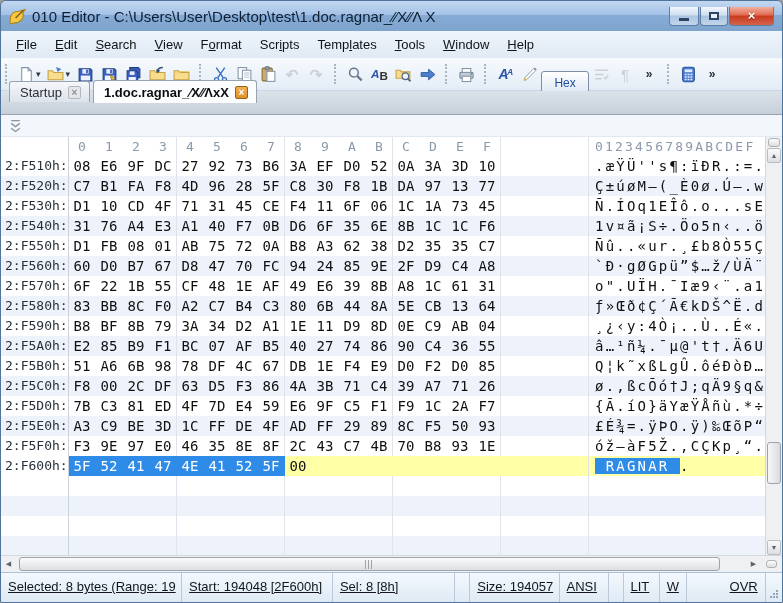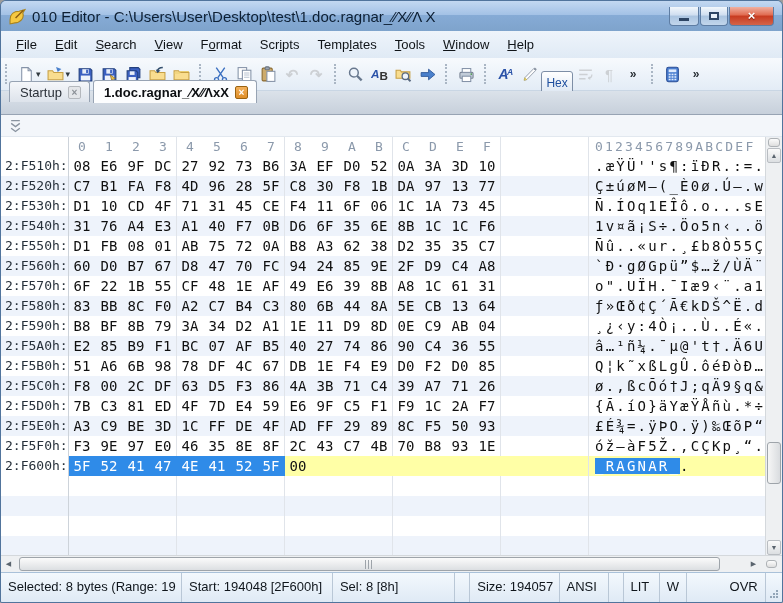--- a/index.html
+++ b/index.html
@@ -37,21 +37,21 @@
   
   .toolbar { height:33px; background:linear-gradient(#f7fafd,#e3ecf6); display:flex;
              align-items:center; padding:0 2px; border-bottom:1px solid #c9d6e4; flex:0 0 auto; }
   .tgroup { display:flex; align-items:center; height:28px; padding-right:4px; }
   .ghandle { width:5px; height:20px; border-left:2px dotted #aab6c4; margin:0 4px 0 2px; }
   .tbtn { width:24px; height:24px; display:flex; align-items:center; justify-content:center;
           border-radius:3px; }
   .tbtn svg { width:17px; height:17px; }
   .tbtn.dis { opacity:.42; filter:grayscale(1); }
   .tbtn.pressed { border:1px solid #7d8ea6; background:linear-gradient(#ffffff,#dce6f2);
-                  width:32px;margin-top:17px; }
+                  width:48px;margin-top:17px; }
   .hexlabel { font-size:12px; color:#1d4e9e; }
   .tcaret { font-size:9px; color:#30393f; margin:0 3px 0 -2px; }
   .tg { font-size:15px; line-height:1; }
 
   
   .tabrow { height:24px; background:linear-gradient(#dbe2ea,#c7d0db); display:flex;
             align-items:flex-end; padding:0 0 12px 8px; border-bottom:1px solid #97a3b3; flex:0 0 auto; }
   .tab { display:flex; align-items:center; gap:6px; height:21px; padding:0 8px 0 10px;
          border:1px solid #97a3b3; border-bottom:none; border-radius:3px 3px 0 0;
          font-size:13px; margin-right:3px; }
@@ -117,21 +117,21 @@
            background:repeating-linear-gradient(90deg,#9ea4aa 0 1px,transparent 1px 3px); }
   .corner { flex:1; display:flex; align-items:center; justify-content:center; }
   .cpill { width:11px; height:8px; background:linear-gradient(#fcfcfc,#dedede);
            border:1px solid #aeb2b6; border-radius:3px; }
 
   
   .statusbar { height:30px; flex:0 0 auto; background:linear-gradient(#f3f8fd,#dfeaf5);
                border-top:1px solid #a9c1d9; display:flex; align-items:stretch;
                font-size:13px; color:#10161c; }
   .scell { padding:0 7px; line-height:28px; white-space:nowrap; overflow:hidden;
-           border-right:1px solid #b9c7d6; }
+           border-right:1px solid #b9c7d6;text-decoration:underline; }
   .scell.sflex { flex:1; }
   .sgrip { width:16px; display:flex; align-items:flex-end; justify-content:flex-end; padding:3px; }
 </style>
 </head>
 <body>
 
 <div class="window">
 
   <div class="titlebar">
     <span class="appicon">

